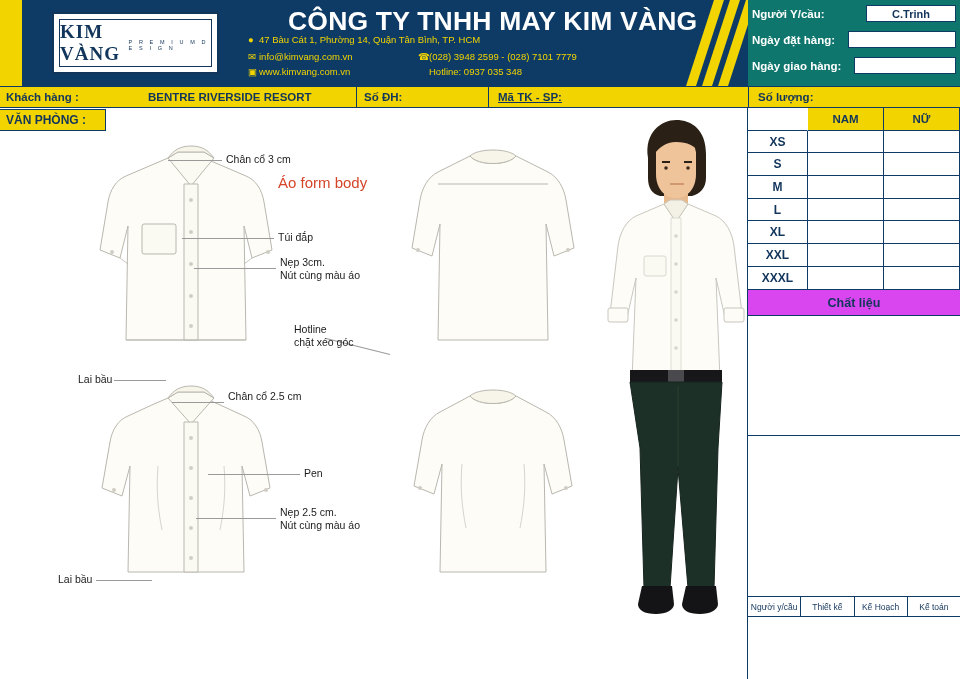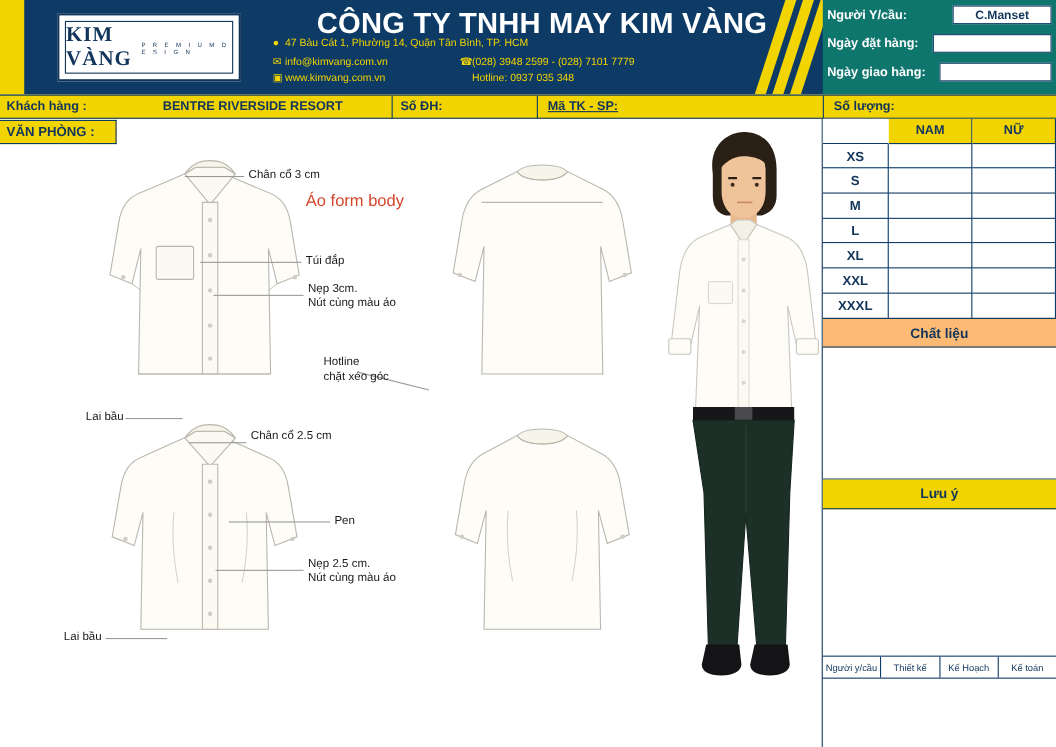--- a/index.html
+++ b/index.html
@@ -111,21 +111,21 @@
   .st-c1 { width:60px; border:1px solid #0d3b66; border-top:none; border-left:none;
            display:flex; align-items:center; justify-content:center;
            font-size:12px; font-weight:bold; color:#12355b; }
   .st-c2, .st-c3 { width:76px; border:1px solid #0d3b66; border-top:none; border-left:none;
            display:flex; align-items:center; justify-content:center;
            font-size:11.5px; font-weight:bold; color:#12355b; }
   .st-head .st-c1 { border-right-color:transparent; background:#ffffff; }
   .st-head .st-c2, .st-head .st-c3 { background:#f2d400; }
   .material-bar {
     position:absolute; left:0; top:181px; width:212px; height:27px;
-    background:#fdba74; border:1px solid #0d3b66; border-left:none; border-right:none;
+    background:#d946ef; border:1px solid #0d3b66; border-left:none; border-right:none;
     display:flex; align-items:center; justify-content:center;
     font-size:12.5px; font-weight:bold; color:#12355b;
   }
   .material-body {
     position:absolute; left:0; top:208px; width:212px; height:120px;
     border-bottom:1px solid #0d3b66;
   }
   .note-bar {
     position:absolute; left:0; top:328px; width:212px; height:27px;
     background:#f2d400; border-bottom:1px solid #0d3b66;
@@ -185,21 +185,21 @@
         <div><span class="ic">&nbsp;</span><span>Hotline: 0937 035 348</span></div>
       </div>
     </div>
 
     <div class="slash s1"></div>
     <div class="slash s2"></div>
     <div class="slash s3"></div>
 
     <div class="hdr-right">
       <div class="hdr-field" style="top:8px;">Người Y/cầu:</div>
-      <div class="hdr-input hdr-input-text" style="left:118px; top:5px; width:90px;">C.Manset</div>
+      <div class="hdr-input hdr-input-text" style="left:118px; top:5px; width:90px;">C.Trinh</div>
 
       <div class="hdr-field" style="top:34px;">Ngày đặt hàng:</div>
       <div class="hdr-input hdr-input-text" style="left:100px; top:31px; width:108px;"></div>
 
       <div class="hdr-field" style="top:60px;">Ngày giao hàng:</div>
       <div class="hdr-input hdr-input-text" style="left:106px; top:57px; width:102px;"></div>
     </div>
   </div>
 
   <div class="custbar">
@@ -256,21 +256,20 @@
       <div class="st-row">
         <div class="st-c1">XXXL</div>
         <div class="st-c2"></div>
         <div class="st-c3"></div>
       </div>
     </div>
 
     <div class="material-bar">Chất liệu</div>
     <div class="material-body"></div>
 
-    <div class="note-bar">Lưu ý</div>
     <div class="note-body"></div>
 
     <div class="sign-row">
       <div class="sign-cell">Người y/cầu</div>
       <div class="sign-cell">Thiết kế</div>
       <div class="sign-cell">Kế Hoạch</div>
       <div class="sign-cell">Kế toán</div>
     </div>
     <div class="sign-space"></div>
   </div>

